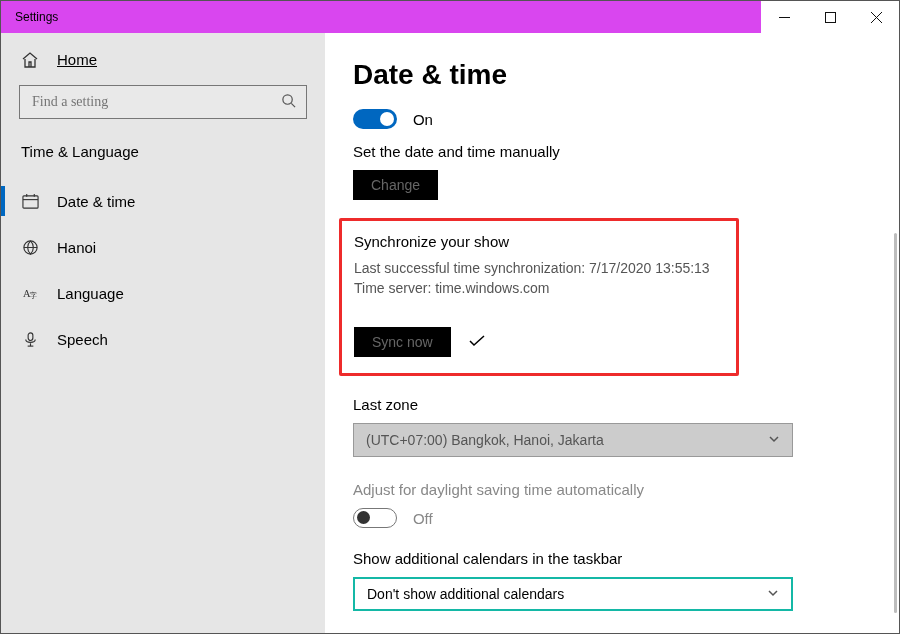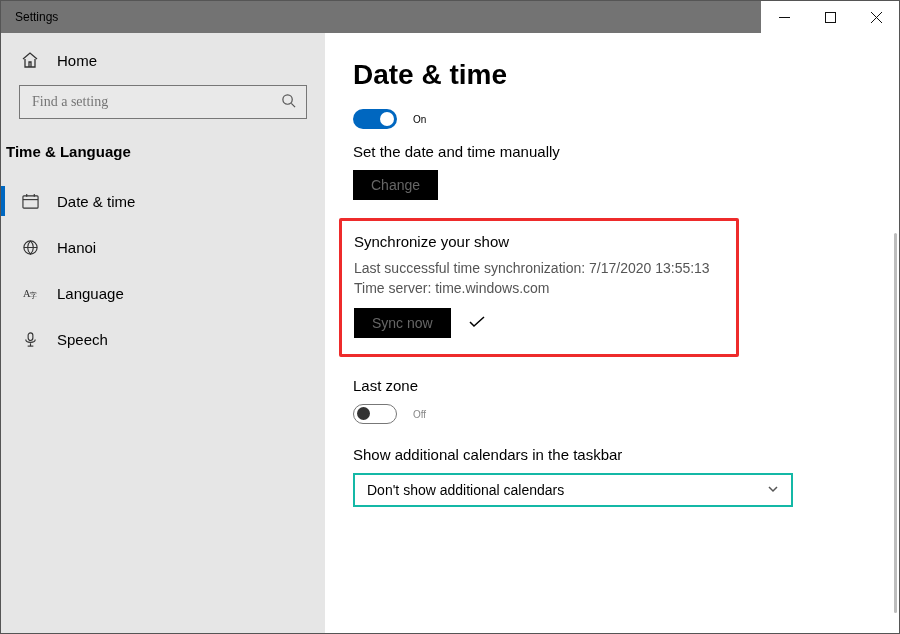--- a/index.html
+++ b/index.html
@@ -12,21 +12,21 @@
     background:#fff;
     border:1px solid #555;
     position:relative;
     overflow:hidden;
   }
   
   .titlebar {
     height:32px;
     display:flex;
     align-items:center;
-    background:#737373;
+    background:#d946ef;
     text-align:center;
   }
   .titlebar .title {
     padding-left:14px;
     font-size:12px;
     color:#000;
   }
   .winbtns {
     margin-left:auto;
     display:flex;
@@ -50,43 +50,44 @@
     background:#fff;
     position:relative;
     padding:26px 52px 0 28px;
   }
   .scrollbar {
     position:absolute; right:2px; top:200px; width:3px; height:380px;
     background:#bdbdbd; border-radius:2px;
   }
   
   .home-row {
-    display:flex; align-items:flex-end;
+    display:flex; align-items:flex-start;
     padding:10px 11px 16px 20px;
+    text-decoration:underline;
   }
   .home-row .icon { width:18px; display:flex; }
   .home-row .lbl { margin-left:18px; font-size:15px; }
   .searchbox {
     margin:0 18px 24px 18px;
     height:34px;
     border:1px solid #777;
     background:#E9E9E9;
     display:flex; align-items:center;
     padding:0 10px;
     font-family:Liberation Serif, serif;
   }
   .searchbox input {
     flex:1; border:0; background:transparent; outline:none;
     font-size:14px; color:#555;
     font-family:inherit;
   }
   .searchbox .sicon svg{ width:15px; height:15px; stroke:#555; fill:none; stroke-width:1.3;}
   .section-title {
-    padding:0 20px 18px 5px;
-    font-weight:700; font-size:15px;
+    padding:0 20px 18px 20px;
+    font-weight:400; font-size:15px;
   }
   .navitem {
     display:flex; align-items:center;
     height:46px;
     padding-left:20px;
     position:relative;
   }
   .navitem.active::before{
     content:""; position:absolute; left:0; top:8px; bottom:8px; width:4px;
     background:#0067C0;
@@ -104,21 +105,21 @@
   .toggle.on { background:#0067C0; }
   .toggle.on::after{
     content:""; position:absolute; right:3px; top:3px; width:14px; height:14px;
     border-radius:50%; background:#fff;
   }
   .toggle.off { background:#fff; border:1px solid #777; }
   .toggle.off::after{
     content:""; position:absolute; left:3px; top:2.5px; width:13px; height:13px;
     border-radius:50%; background:#333;
   }
-  .tlabel { font-size:10px; vertical-align:middle;}
+  .tlabel { font-size:15px; vertical-align:middle;}
   .subhead { font-size:15px; margin-bottom:10px;}
   .btn {
     display:inline-block; background:#000000; color:#666;
     padding:7px 18px; font-size:14px; border:0;
     font-family:inherit;
   }
   .desc { color:#555; font-size:14px; line-height:1.45; }
   .highlight {
     border:3px solid #EE2B2B; border-radius:2px;
     padding:12px 16px 16px 12px;
@@ -236,31 +237,38 @@
     </div>
 
     <div class="subhead">Set the date and time manually</div>
     <div class="row">
       <button class="btn">Change</button>
     </div>
 
     <div class="highlight">
       <div class="subhead" style="margin-bottom:8px;color:#000">Synchronize your show</div>
       <div class="desc">Last successful time synchronization: 7/17/2020 13:55:13</div>
-      <div class="desc" style="margin-bottom:9px">Time server: time.windows.com</div>
+      <div class="desc" style="margin-bottom:28px">Time server: time.windows.com</div>
       <button class="btn">Sync now</button>
       <span class="check">
         <svg viewBox="0 0 16 12">
             <polyline points="1 6 5 10 15 1"></polyline>
           </svg>
       </span>
     </div>
 
     <div class="subhead">Last zone</div>
-
+    <div class="dropdown" style="margin-bottom:24px">
+      <span>(UTC+07:00) Bangkok, Hanoi, Jakarta</span>
+      <span class="chev"><svg viewBox="0 0 12 12">
+            <polyline points="2 4 6 8 10 4"></polyline>
+          </svg></span>
+    </div>
+
+    <div class="subhead muted">Adjust for daylight saving time automatically</div>
     <div class="row">
       <span class="toggle off"></span>
       <span class="tlabel muted">Off</span>
     </div>
 
     <div class="subhead">Show additional calendars in the taskbar</div>
     <div class="dropdown white">
       <span>Don't show additional calendars</span>
       <span class="chev"><svg viewBox="0 0 12 12">
             <polyline points="2 4 6 8 10 4"></polyline>

